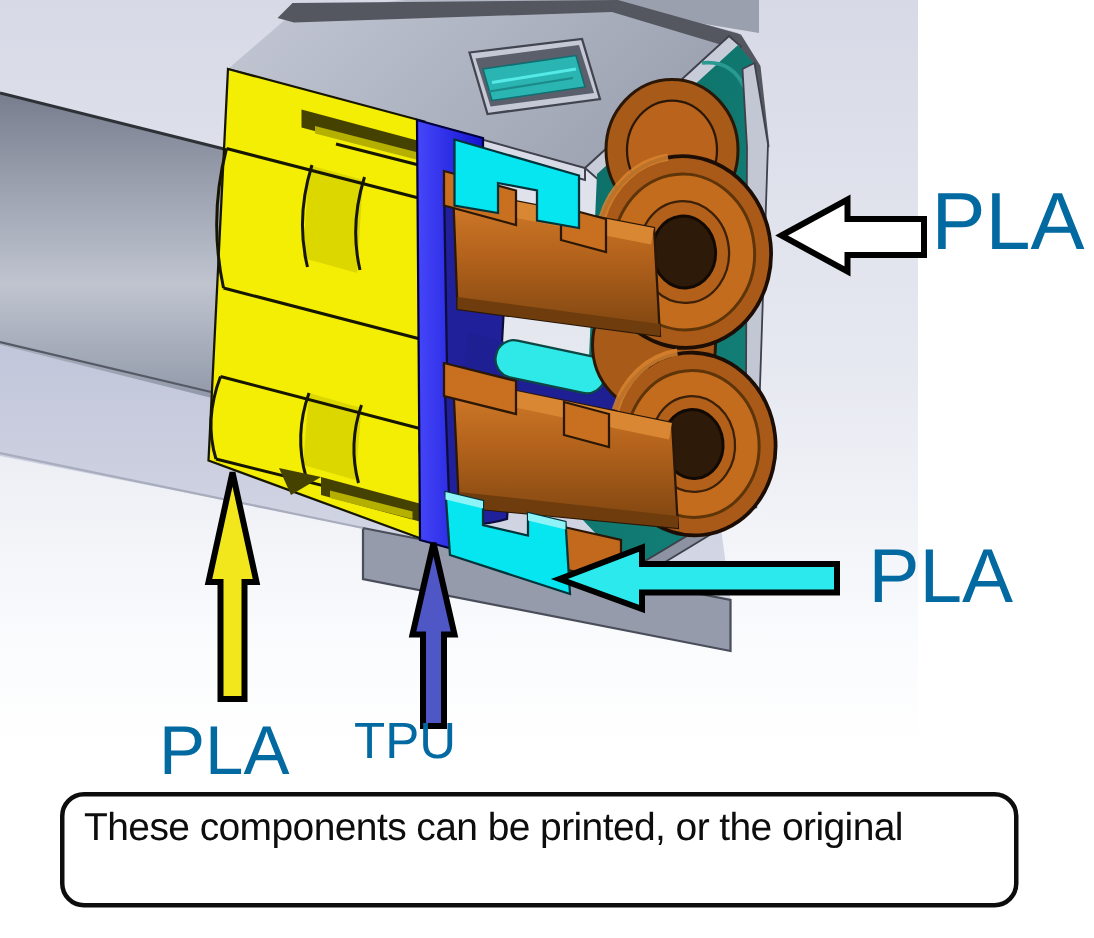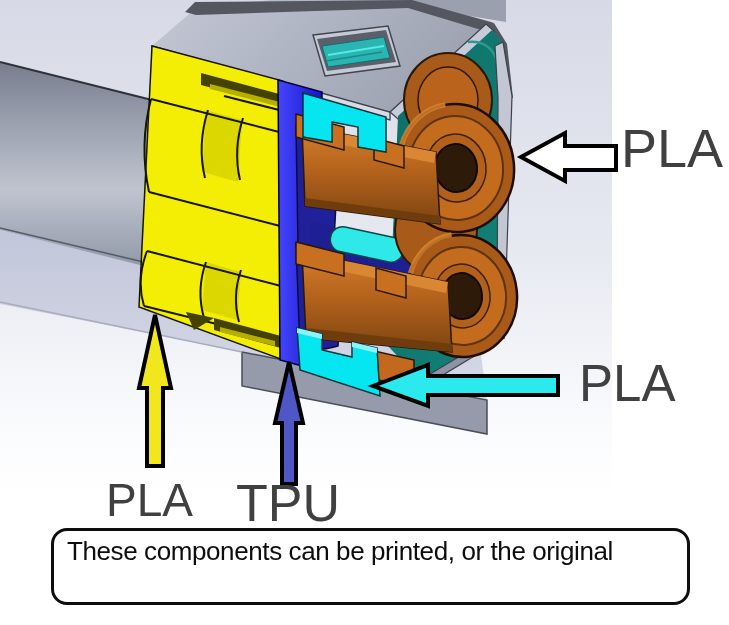--- a/index.html
+++ b/index.html
@@ -3,30 +3,30 @@
 <meta charset="utf-8">
 <style>
   html,body{margin:0;padding:0;background:#ffffff;}
   #stage{
     position:relative;width:729px;height:625px;overflow:hidden;
     background:#ffffff;
     font-family:"Liberation Sans", sans-serif;
   }
   #stage svg{position:absolute;left:0;top:0;}
   .label{
-    position:absolute;color:#404040;line-height:1;white-space:nowrap;
+    position:absolute;color:#0369a1;line-height:1;white-space:nowrap;
     font-family:"Liberation Sans", sans-serif;font-weight:400;
     letter-spacing:0px;
   }
   .label-pla-topright{left:621px;top:121px;font-size:54px;}
   .label-pla-right{left:579px;top:358px;font-size:51px;}
   .label-pla-bottom{left:106px;top:477px;font-size:46px;}
-  .label-tpu-bottom{left:236px;top:477px;font-size:52px;}
+  .label-tpu-bottom{left:236px;top:477px;font-size:34px;}
   .note-box{
-    position:absolute;left:51px;top:528px;width:620px;height:68px;
+    position:absolute;left:40px;top:528px;width:620px;height:68px;
     background:#ffffff;border:3.5px solid #0d0d0d;border-radius:16px;
     padding:3px 0 0 13px;
     font-size:26px;line-height:35px;letter-spacing:-0.4px;color:#0d0d0d;
   }
 </style>
 </head>
 <body>
 
 <div id="stage">
 

